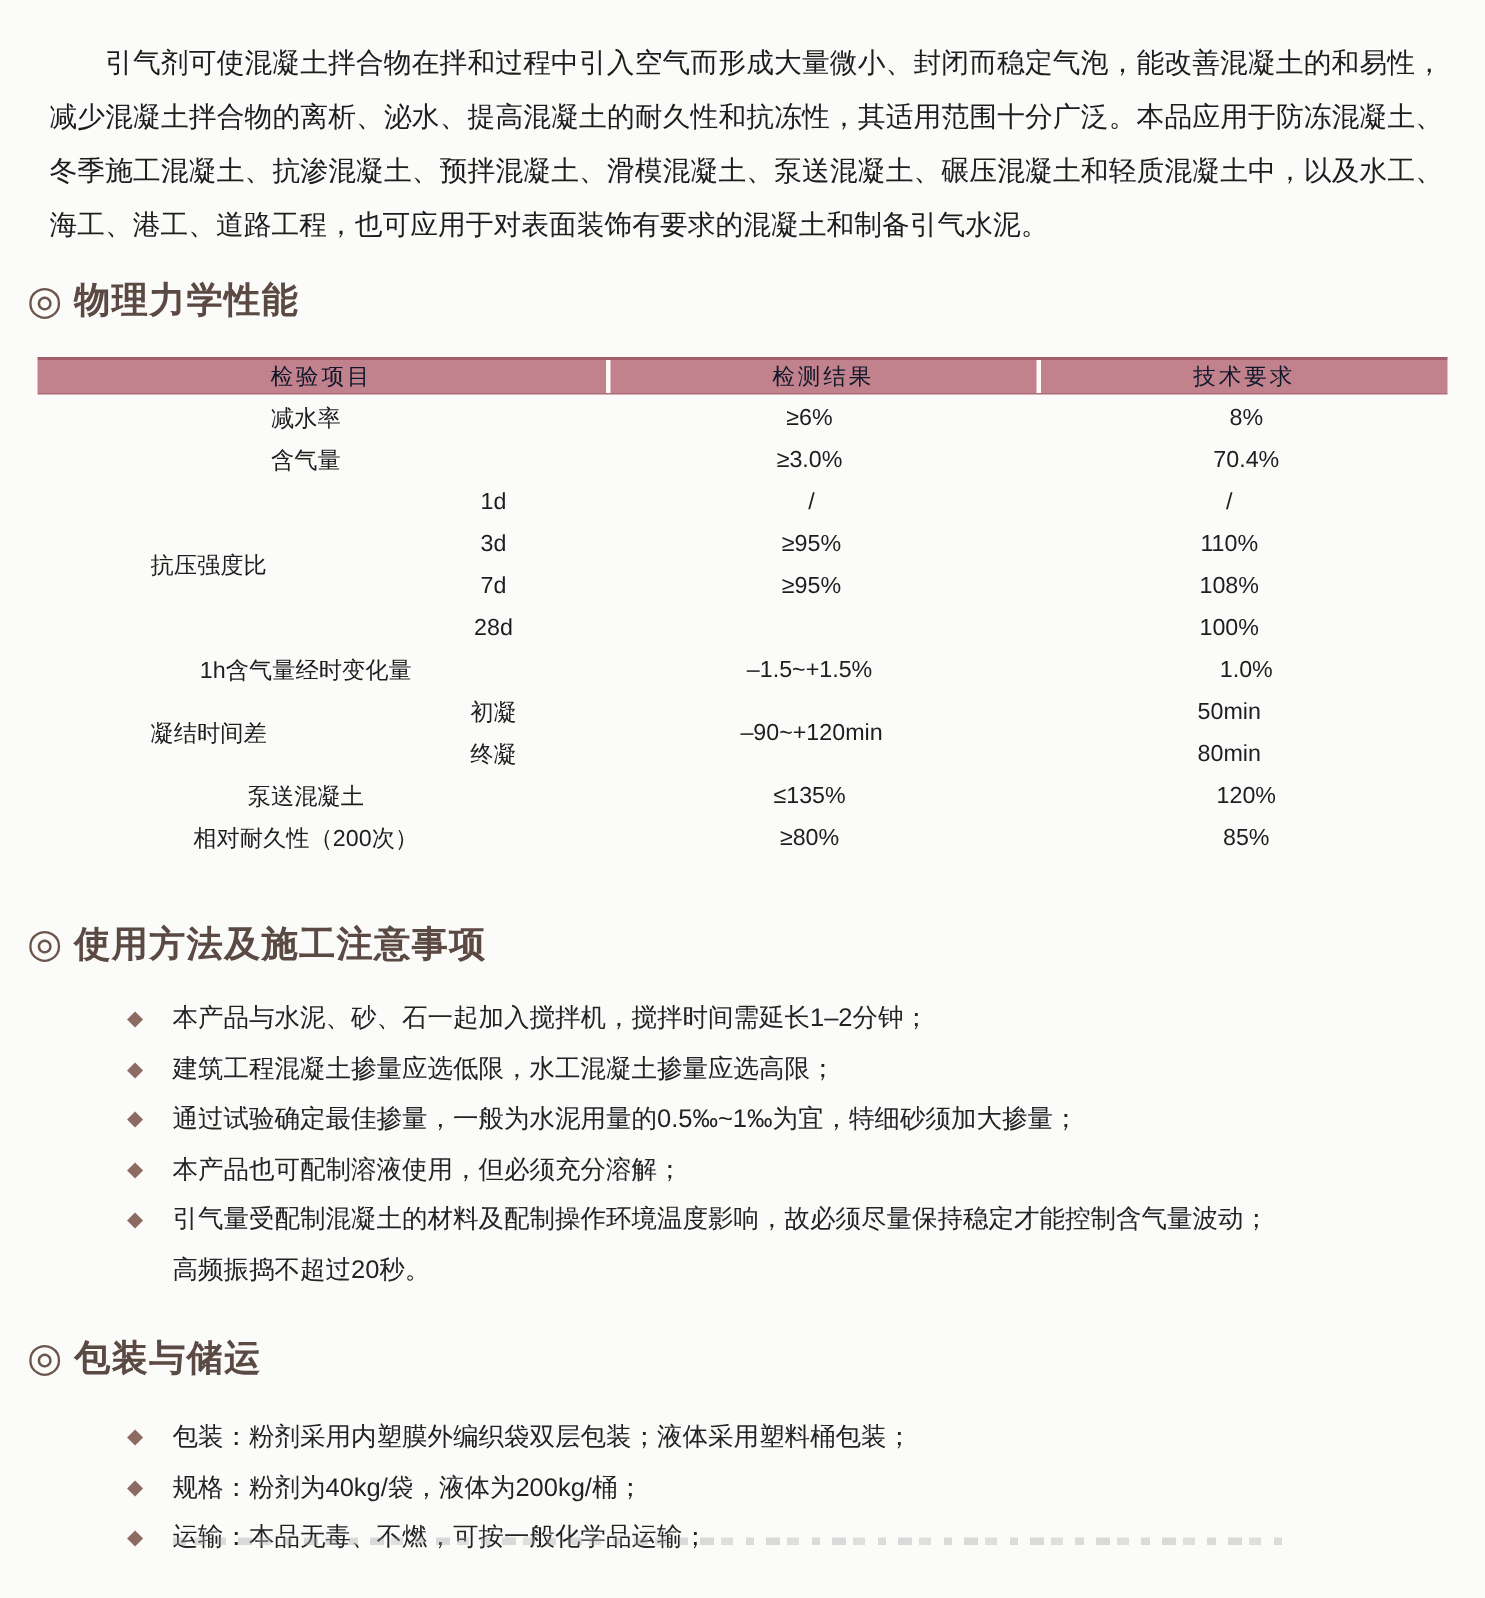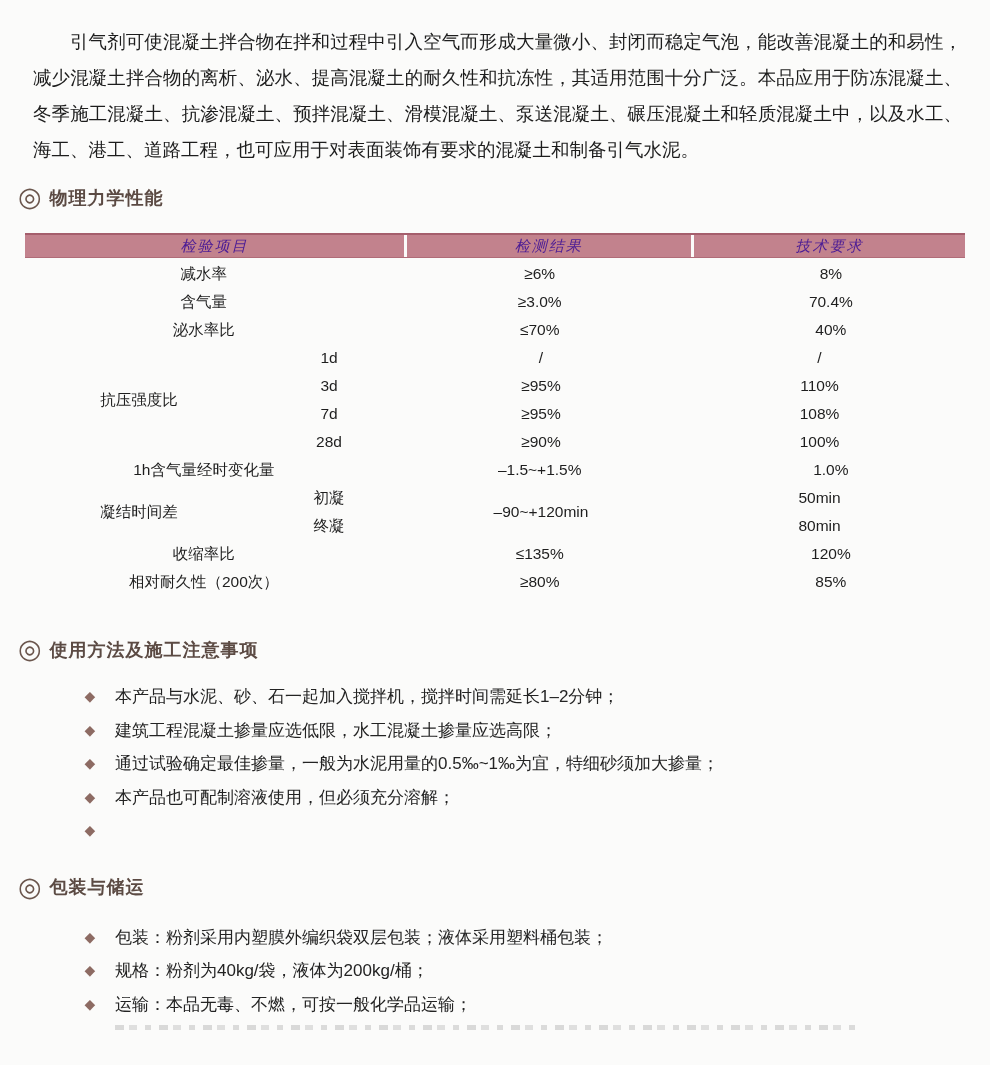--- a/index.html
+++ b/index.html
@@ -31,21 +31,21 @@
     color: #5b4a43;
   }
   .section-heading .marker {
     font-size: 27px;
     font-weight: normal;
     margin-right: 8px;
     color: #6b564d;
     line-height: 1;
   }
   .section-heading .title {
-    font-size: 18px;
+    font-size: 24px;
     letter-spacing: 1px;
   }
   #heading-physical { margin-top: 16px; }
   #heading-usage { margin-top: 40px; }
   #heading-packaging { margin-top: 26px; }
 
   
   .spec-table {
     margin: 22px 25px 0 25px;
     width: 940px;
@@ -53,27 +53,26 @@
     color: #1e1e1e;
   }
   .thead {
     display: flex;
     height: 25px;
     border-top: 2px solid #a55e6c;
     border-bottom: 1px solid #b06c78;
   }
   .th {
     background: #c2828d;
-    color: #4c1d95;
+    color: #0f172a;
     font-size: 15px;
     display: flex;
     align-items: center;
     justify-content: center;
     letter-spacing: 2px;
-    font-style: italic;
   }
   .th + .th { margin-left: 3px; }
   .col1 { width: 380px; }
   .col2 { width: 272px; }
   .col3 { width: 285px; }
   .tbody { padding-top: 2px; }
   .trow { display: flex; gap: 29px; }
   .trow .cell {
     display: flex;
     align-items: center;
@@ -171,41 +170,35 @@
         <div class="cell col2">≥6%</div>
         <div class="cell col3">8%</div>
       </div>
 
       <div class="trow">
         <div class="cell col1">含气量</div>
         <div class="cell col2">≥3.0%</div>
         <div class="cell col3">70.4%</div>
       </div>
 
-      <div class="trow">
-        <div class="cell col1">泌水率比</div>
-        <div class="cell col2">≤70%</div>
-        <div class="cell col3">40%</div>
-      </div>
 
       <div class="group-row">
         <div class="group-col1">
           <div class="group-label">抗压强度比</div>
           <div class="sub-col">
             <div class="sub-cell">1d</div>
             <div class="sub-cell">3d</div>
             <div class="sub-cell">7d</div>
             <div class="sub-cell">28d</div>
           </div>
         </div>
         <div class="stack-col2">
           <div class="stack-cell">/</div>
           <div class="stack-cell">≥95%</div>
           <div class="stack-cell">≥95%</div>
-          <div class="stack-cell">≥90%</div>
         </div>
         <div class="stack-col3">
           <div class="stack-cell">/</div>
           <div class="stack-cell">110%</div>
           <div class="stack-cell">108%</div>
           <div class="stack-cell">100%</div>
         </div>
       </div>
 
       <div class="trow">
@@ -223,21 +216,21 @@
           </div>
         </div>
         <div class="span-cell">–90~+120min</div>
         <div class="stack-col3">
           <div class="stack-cell">50min</div>
           <div class="stack-cell">80min</div>
         </div>
       </div>
 
       <div class="trow">
-        <div class="cell col1">收缩率比</div>
+        <div class="cell col1">泵送混凝土</div>
         <div class="cell col2">≤135%</div>
         <div class="cell col3">120%</div>
       </div>
 
       <div class="trow">
         <div class="cell col1">相对耐久性（200次）</div>
         <div class="cell col2">≥80%</div>
         <div class="cell col3">85%</div>
       </div>
 
@@ -261,20 +254,22 @@
     <div class="bullet-item">
       <span class="diamond">◆</span>
       <span class="bullet-text">通过试验确定最佳掺量，一般为水泥用量的0.5‰~1‰为宜，特细砂须加大掺量；</span>
     </div>
     <div class="bullet-item">
       <span class="diamond">◆</span>
       <span class="bullet-text">本产品也可配制溶液使用，但必须充分溶解；</span>
     </div>
     <div class="bullet-item">
       <span class="diamond">◆</span>
+      <span class="bullet-text">引气量受配制混凝土的材料及配制操作环境温度影响，故必须尽量保持稳定才能控制含气量波动；
+高频振捣不超过20秒。</span>
     </div>
   </div>
 
   <div class="section-heading" id="heading-packaging">
     <span class="marker">◎</span>
     <span class="title">包装与储运</span>
   </div>
 
   <div class="bullet-list" id="packaging-list">
     <div class="bullet-item">

